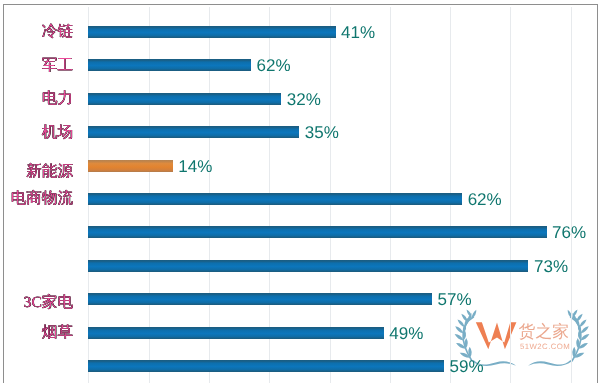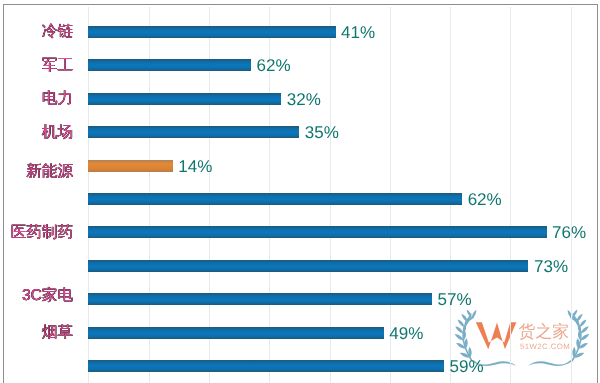--- a/index.html
+++ b/index.html
@@ -48,28 +48,28 @@
       <div class="val" style="left: 256.61px; top: 57.3px;">62%</div>
       <div class="cat" style="top: 91.2px;">电力</div>
       <div class="bar blue" style="left: 88.3px; top: 92.7px; width: 192.96px;"></div>
       <div class="val" style="left: 286.76px; top: 90.7px;">32%</div>
       <div class="cat" style="top: 124.6px;">机场</div>
       <div class="bar blue" style="left: 88.3px; top: 126.1px; width: 211.05px;"></div>
       <div class="val" style="left: 304.85px; top: 124.1px;">35%</div>
       <div class="cat" style="top: 164px;">新能源</div>
       <div class="bar orange" style="left: 88.3px; top: 159.5px; width: 84.42px;"></div>
       <div class="val" style="left: 178.22px; top: 157.5px;">14%</div>
+      <div class="cat" style="top: 191.4px;">电商物流</div>
       <div class="bar blue" style="left: 88.3px; top: 192.9px; width: 373.86px;"></div>
       <div class="val" style="left: 467.66px; top: 190.9px;">62%</div>
-      <div class="cat" style="top: 224.8px;">医药制药</div>
       <div class="bar blue" style="left: 88.3px; top: 226.3px; width: 458.28px;"></div>
       <div class="val" style="left: 552.08px; top: 224.3px;">76%</div>
       <div class="bar blue" style="left: 88.3px; top: 259.7px; width: 440.19px;"></div>
       <div class="val" style="left: 533.99px; top: 257.7px;">73%</div>
-      <div class="cat" style="top: 288px;">3C家电</div>
+      <div class="cat" style="top: 295px; font-family: Liberation Serif, serif;">3C家电</div>
       <div class="bar blue" style="left: 88.3px; top: 293.1px; width: 343.71px;"></div>
       <div class="val" style="left: 437.51px; top: 291.1px;">57%</div>
       <div class="cat" style="top: 325px;">烟草</div>
       <div class="bar blue" style="left: 88.3px; top: 326.5px; width: 295.47px;"></div>
       <div class="val" style="left: 389.27px; top: 324.5px;">49%</div>
       <div class="cat" style="top: 358.4px; margin-top: 40px;">汽车</div>
       <div class="bar blue" style="left: 88.3px; top: 359.9px; width: 355.77px;"></div>
       <div class="val" style="left: 449.57px; top: 357.9px;">59%</div>
     </div>
 

